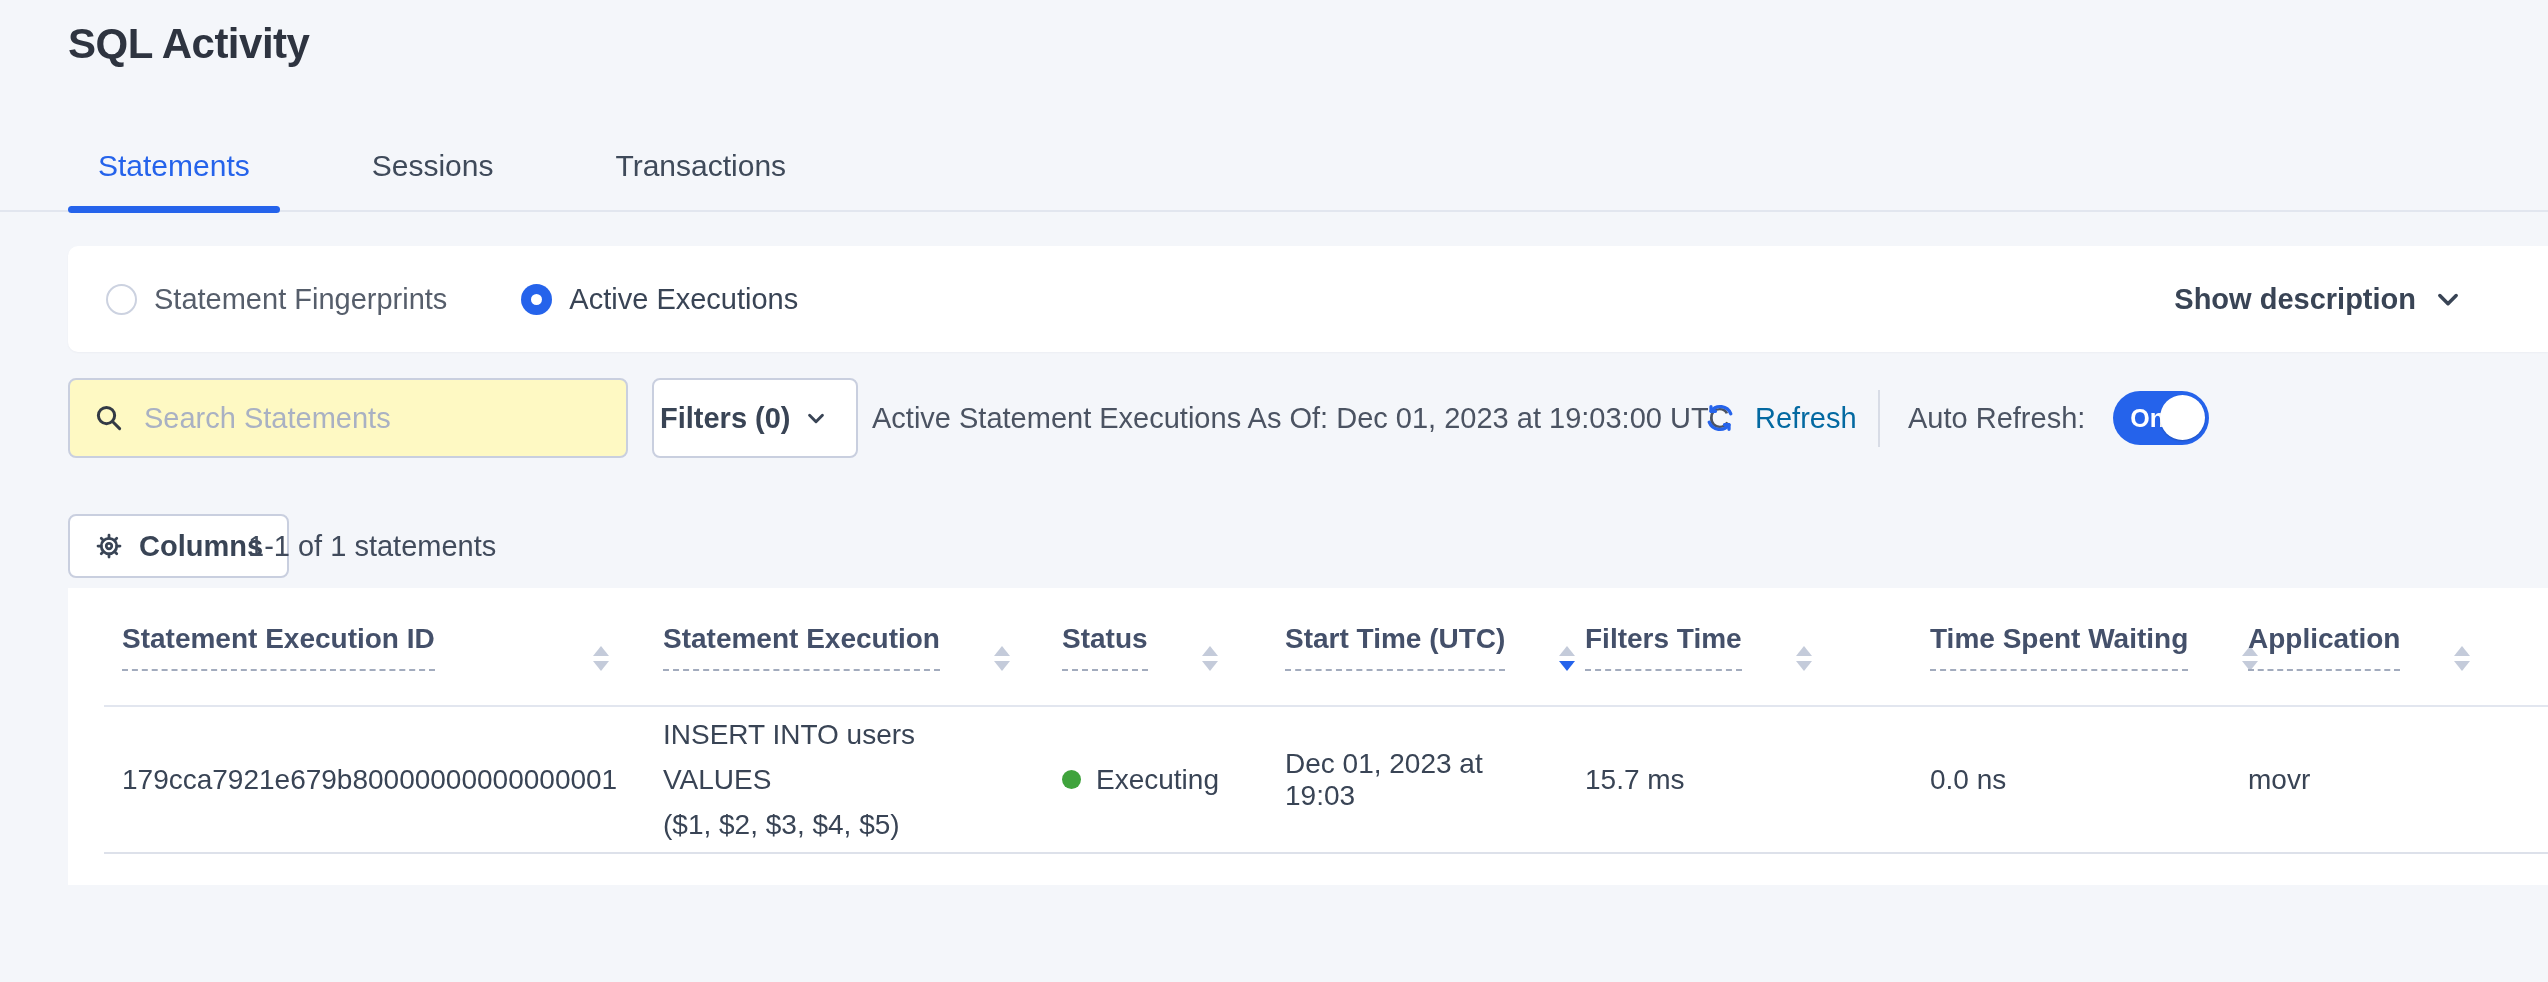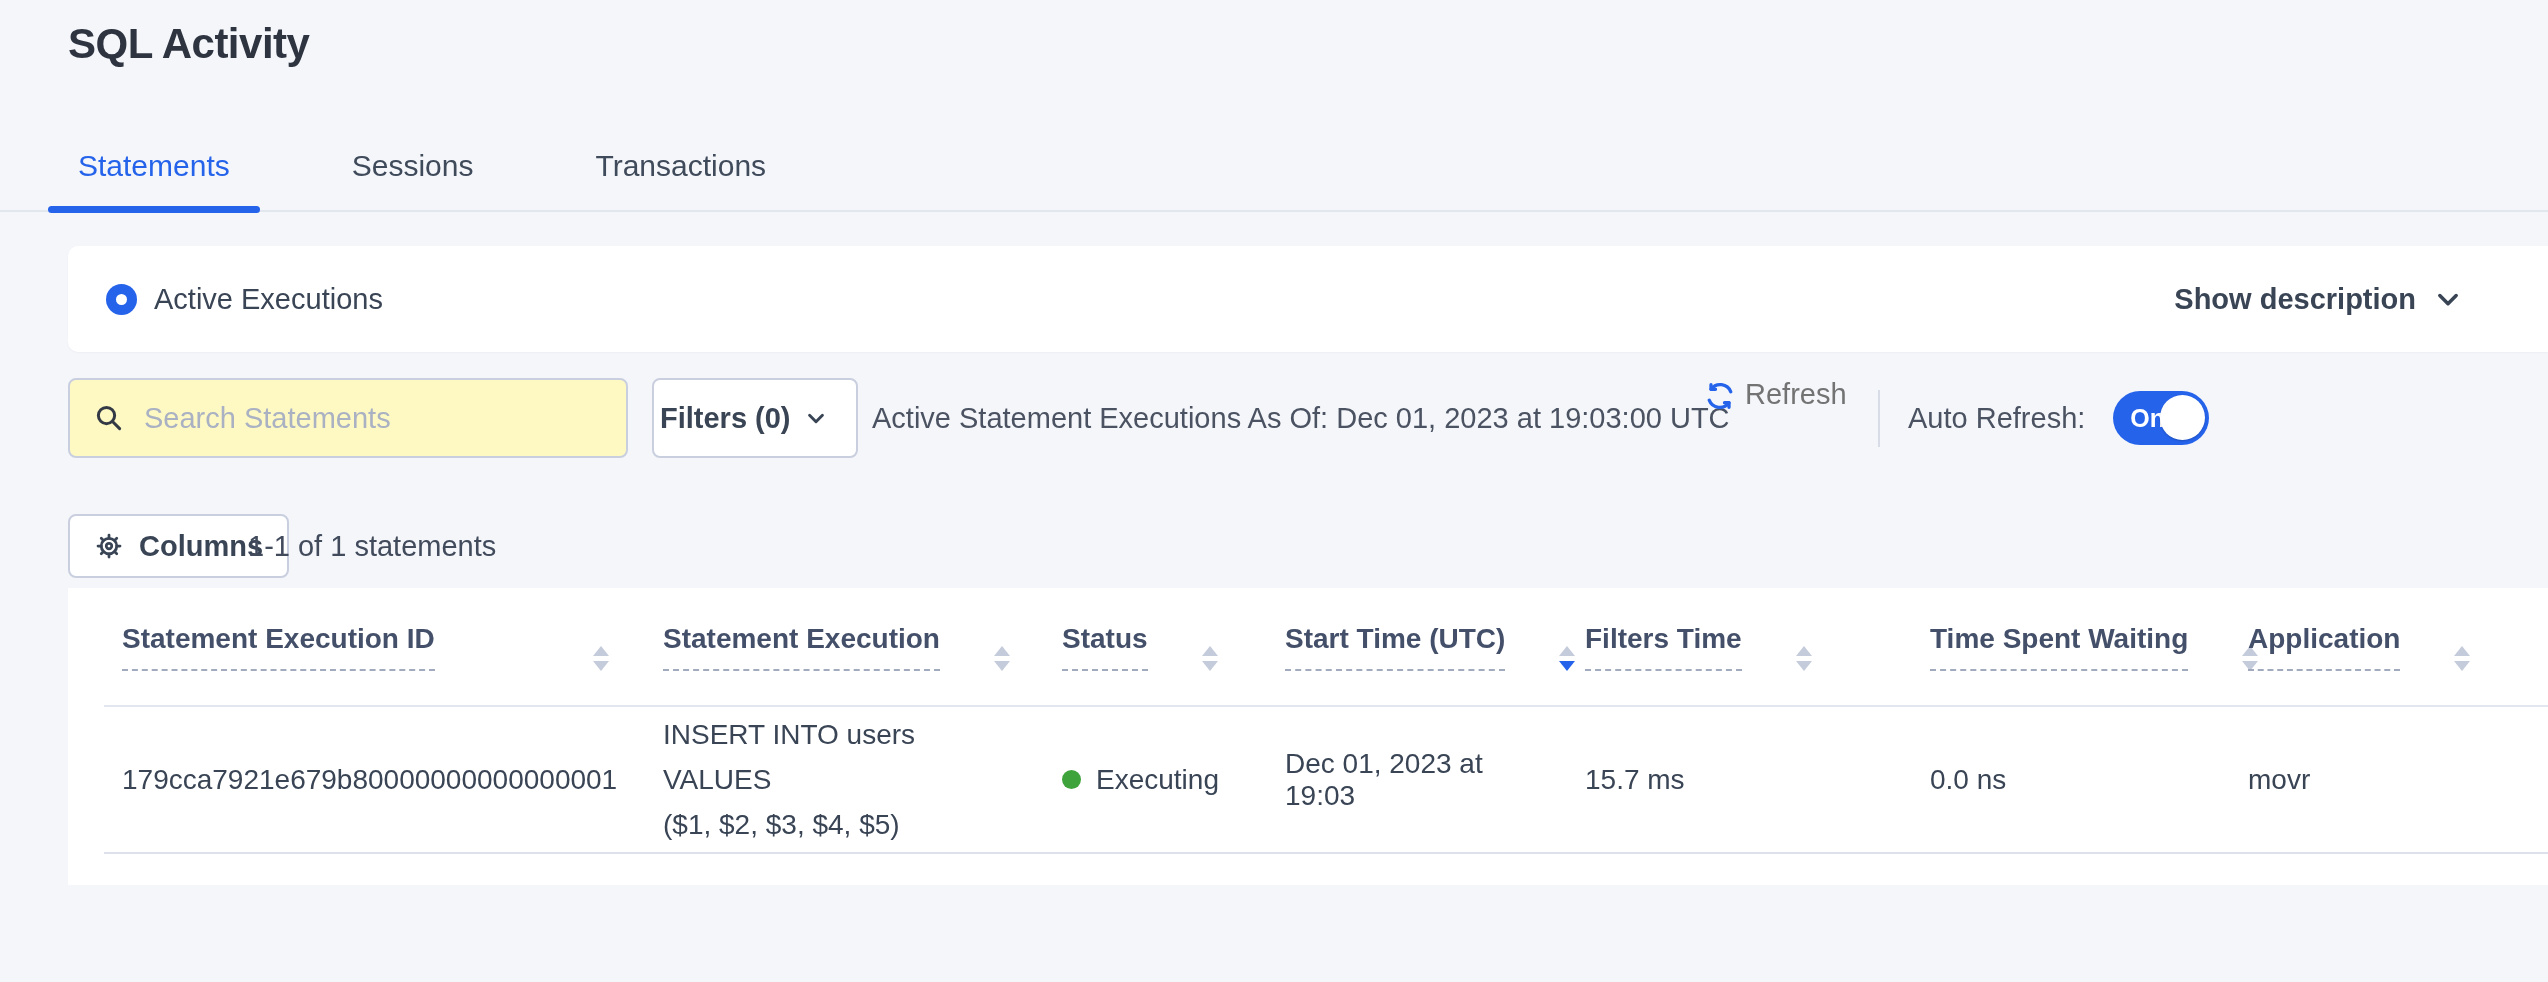--- a/index.html
+++ b/index.html
@@ -10,21 +10,21 @@
     color:#394455;
   }
   
   .page-title{
     position:absolute;left:68px;top:20px;
     font-size:42px;font-weight:700;color:#2e3440;letter-spacing:-0.5px;
   }
   .tabbar{
     position:absolute;left:0;right:0;top:118px;height:94px;
     border-bottom:2px solid #e2e6ef;
-    display:flex;align-items:flex-end;padding-left:48px;box-sizing:border-box;
+    display:flex;align-items:flex-end;padding-left:68px;box-sizing:border-box;
   }
   .tab{
     font-size:30px;color:#3f4a5a;padding:0 30px 27px;margin-right:62px;
     position:relative;cursor:pointer;white-space:nowrap;
   }
   .tab.active{color:#2563eb;}
   .tab.active::after{
     content:'';position:absolute;left:0;right:0;bottom:-3px;height:7px;
     background:#2563eb;border-radius:4px;
   }
@@ -68,22 +68,22 @@
     background:#fff;border:2px solid #c9cfdf;border-radius:8px;box-sizing:border-box;
     display:flex;align-items:center;gap:14px;
     font-size:29px;font-weight:700;color:#394455;cursor:pointer;font-family:inherit;
   }
   .asof{
     position:absolute;left:872px;top:378px;height:80px;
     display:flex;align-items:center;font-size:29px;color:#4b5362;white-space:nowrap;
   }
   .refresh{
     position:absolute;left:1702px;top:378px;height:80px;
-    display:flex;align-items:flex-start;gap:7px;cursor:pointer;
-    font-size:29px;font-weight:500;color:#737373;white-space:nowrap;
+    display:flex;align-items:center;gap:17px;cursor:pointer;
+    font-size:29px;font-weight:500;color:#0369a1;white-space:nowrap;
   }
   .vdivider{position:absolute;left:1878px;top:390px;width:2px;height:57px;background:#d8dce6;}
   .autorefresh{
     position:absolute;left:1908px;top:378px;height:80px;
     display:flex;align-items:center;font-size:29px;color:#4b5362;white-space:nowrap;
   }
   .toggle{
     margin-left:28px;width:96px;height:54px;border-radius:27px;background:#2563eb;
     position:relative;display:flex;align-items:center;cursor:pointer;flex:none;
   }
@@ -138,20 +138,24 @@
 
 <div class="page-title">SQL Activity</div>
 
 <div class="tabbar">
   <div class="tab active">Statements</div>
   <div class="tab">Sessions</div>
   <div class="tab">Transactions</div>
 </div>
 
 <div class="view-card">
+  <div class="radio-opt">
+    <span class="radio-circle"></span>
+    <span class="radio-label">Statement Fingerprints</span>
+  </div>
   <div class="radio-opt selected">
     <span class="radio-circle"></span>
     <span class="radio-label">Active Executions</span>
   </div>
   <div class="show-desc">
     <span>Show description</span>
     <svg class="icn" width="28" height="28" viewBox="0 0 24 24" fill="none" stroke="#394455" stroke-width="3" stroke-linecap="round" stroke-linejoin="round">
         <path d="M5 9l7 7 7-7"></path>
       </svg>
   </div>

